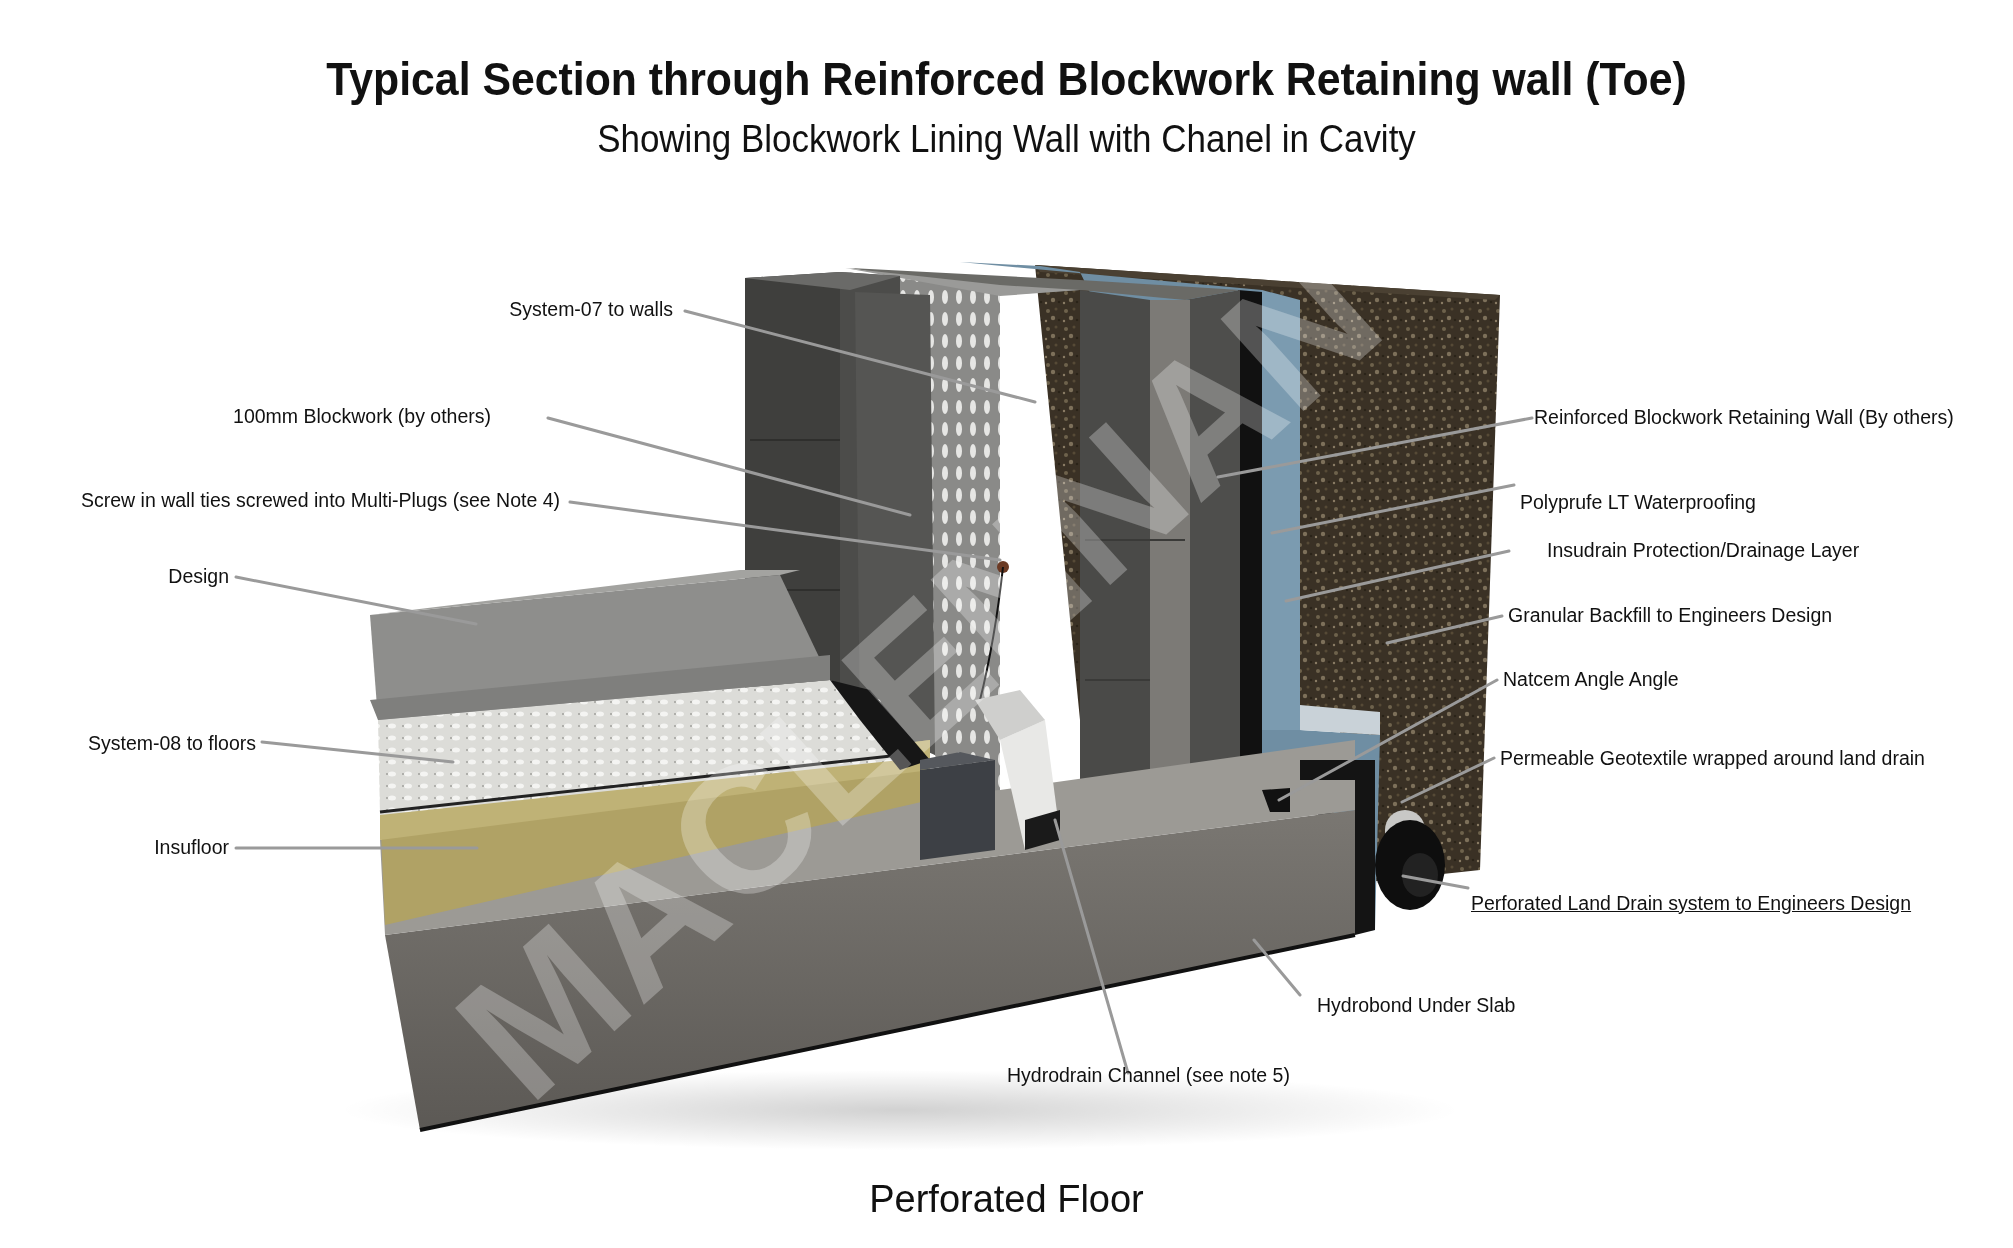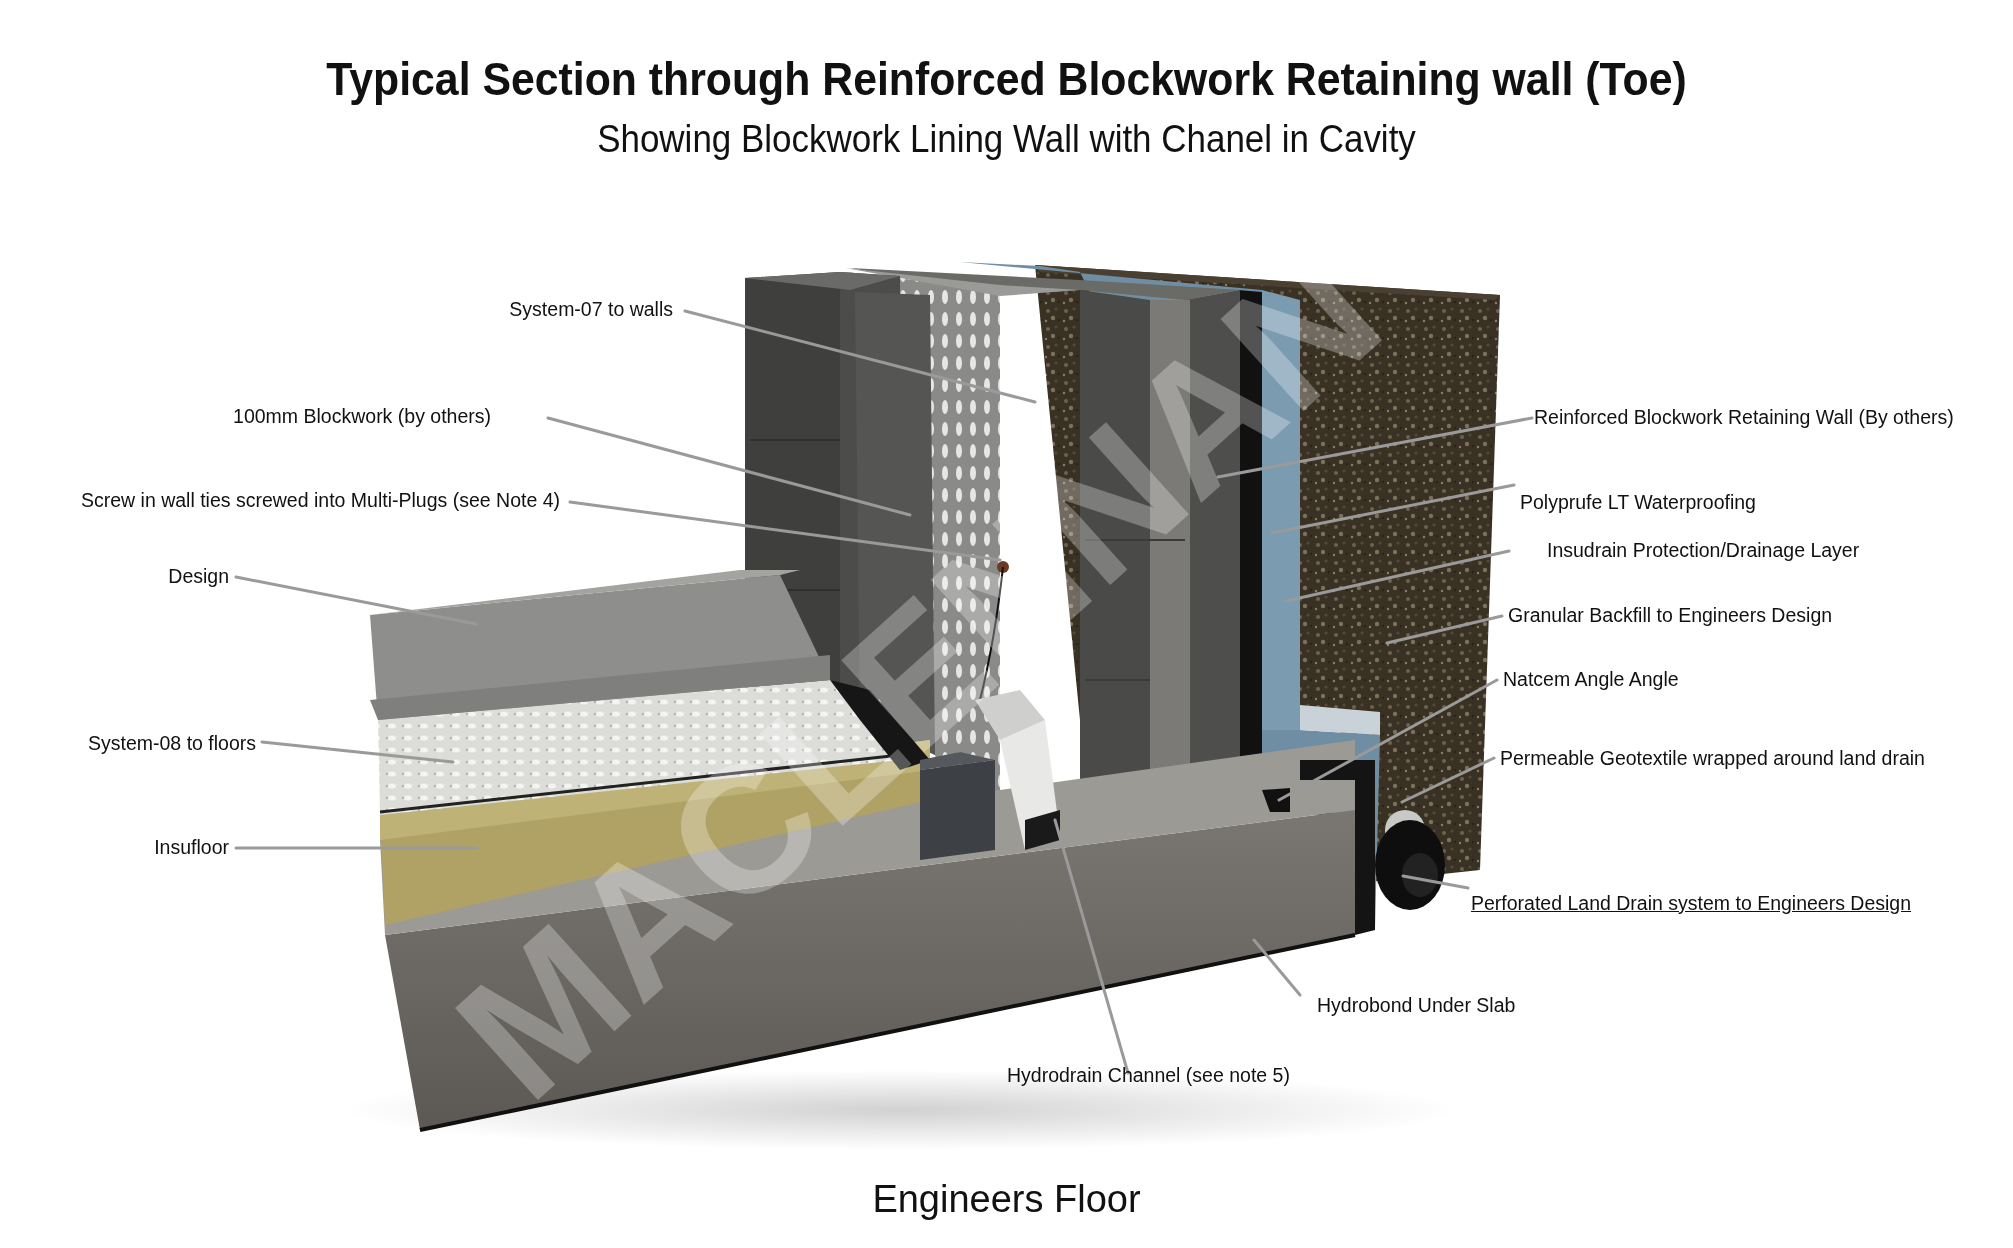--- a/index.html
+++ b/index.html
@@ -157,13 +157,13 @@
 <div class="lbl" style="left:1520px; top:491px;">Polyprufe LT Waterproofing</div>
 <div class="lbl" style="left:1515px; top:539px;margin-left:32px;">Insudrain Protection/Drainage Layer</div>
 <div class="lbl" style="left:1508px; top:604px;">Granular Backfill to Engineers Design</div>
 <div class="lbl" style="left:1503px; top:668px;">Natcem Angle Angle</div>
 <div class="lbl" style="left:1500px; top:747px;">Permeable Geotextile wrapped around land drain</div>
 <div class="lbl" style="left:1471px; top:892px;text-decoration:underline;">Perforated Land Drain system to Engineers Design</div>
 
 <div class="lbl" style="left:1317px; top:994px;">Hydrobond Under Slab</div>
 <div class="lbl" style="left:1007px; top:1064px;">Hydrodrain Channel (see  note 5)</div>
 
-<div class="footer">Engineers Floor</div>
+<div class="footer">Perforated Floor</div>
 
 </body></html>

